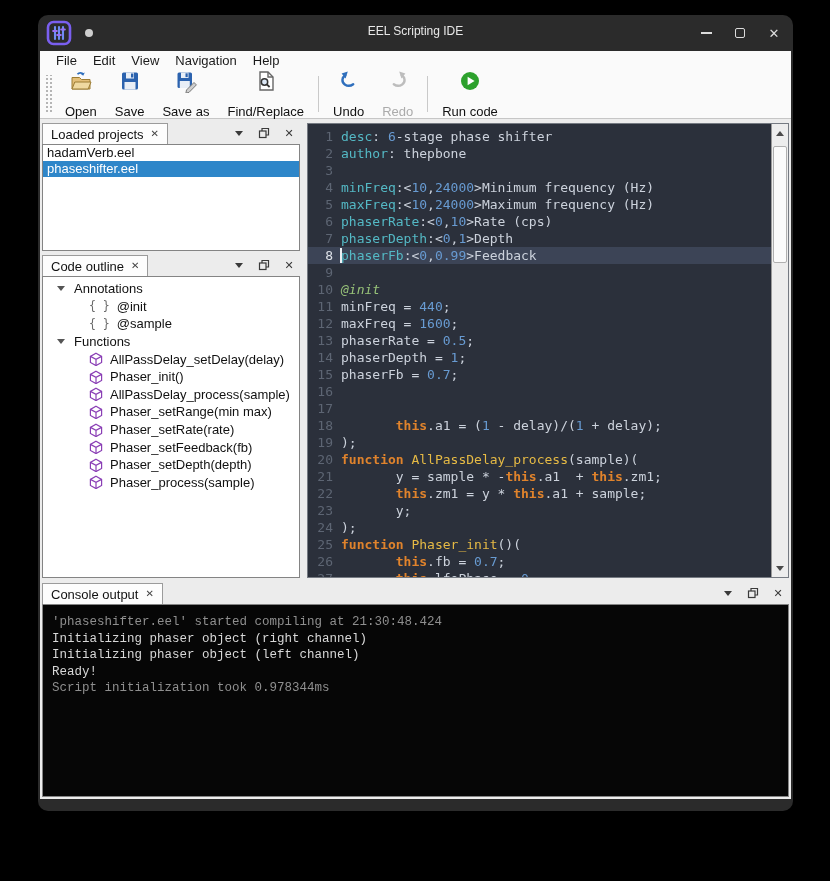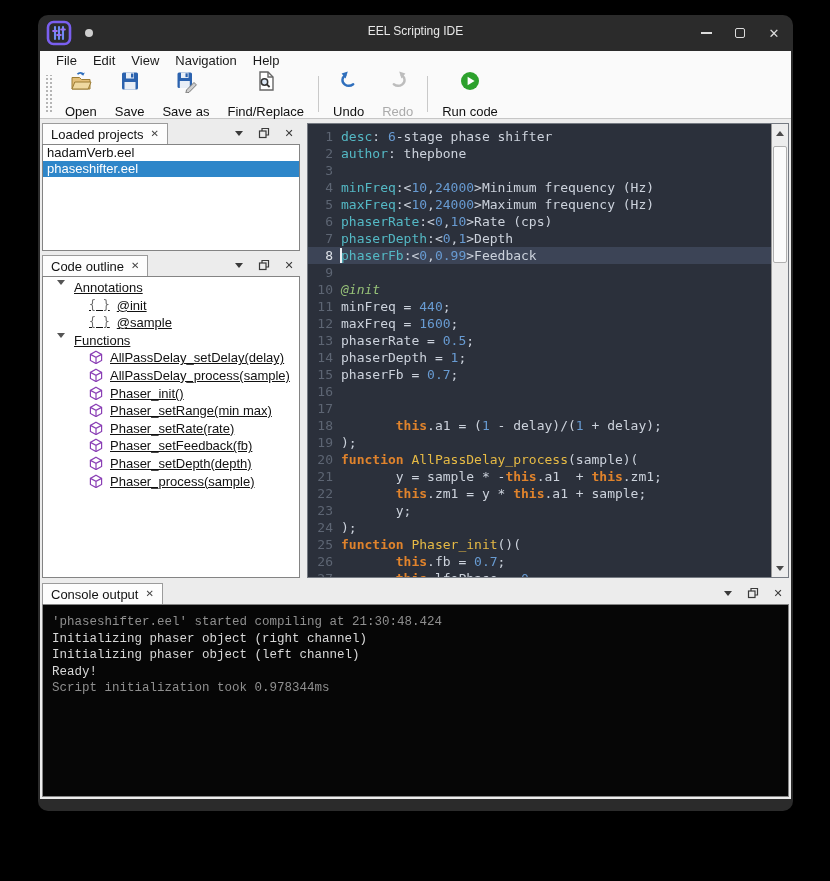--- a/index.html
+++ b/index.html
@@ -54,22 +54,22 @@
     border-right:4px solid transparent; border-top:5px solid #3a3a3a; }
   .x-glyph { font-size:11px; color:#3a3a3a; line-height:1; }
   .dock-body { position:absolute; left:0; right:0; top:21px; bottom:0;
     background:#fff; border:1px solid #848484; overflow:hidden; }
   
   .list-item { height:16px; line-height:16px; font-size:13px; color:#111;
     padding-left:4px; white-space:nowrap; }
   .list-item.selected { background:#2e86c9; color:#ffffff; }
   
   #outline-tree { padding-top:3px; }
-  .tree-row { height:17.6px; display:flex; align-items:flex-start; font-size:13px;
-    color:#111; white-space:nowrap;text-decoration:underline; }
+  .tree-row { height:17.6px; display:flex; align-items:center; font-size:13px;
+    color:#111; white-space:nowrap; }
   .tree-row.group { padding-left:14px; gap:9px; }
   .tree-row.child { padding-left:46px; gap:7px; }
   .tree-expander { width:0; height:0; border-left:4px solid transparent;
     border-right:4px solid transparent; border-top:5px solid #555; }
   .braces-ico { font-family:"DejaVu Sans Mono", monospace; font-size:11.5px;
     color:#6a6a6a; }
   .cube-ico { width:14px; height:14px; display:block; }
   
   .editor { position:absolute; left:267px; top:4px; width:482px; height:455px;
     border:1px solid #757a82; background:#2b303b; display:flex; }
@@ -299,30 +299,30 @@
               </span>
               <span>AllPassDelay_setDelay(delay)</span>
             </div>
             <div class="tree-row child">
               <span style="display: flex;">
                 <svg class="cube-ico" viewBox="0 0 14 14">
                   <path d="M7 1.2L12.6 4.4v6L7 13.6 1.4 10.4v-6Z" fill="none" stroke="#8a3fb5" stroke-width="1.2"></path>
                   <path d="M1.4 4.4L7 7.4l5.6-3M7 7.4v6.2" fill="none" stroke="#8a3fb5" stroke-width="1.2"></path>
                 </svg>
               </span>
+              <span>Phaser_init()</span>
+            </div>
+            <div class="tree-row child">
+              <span style="display: flex;">
+                <svg class="cube-ico" viewBox="0 0 14 14">
+                  <path d="M7 1.2L12.6 4.4v6L7 13.6 1.4 10.4v-6Z" fill="none" stroke="#8a3fb5" stroke-width="1.2"></path>
+                  <path d="M1.4 4.4L7 7.4l5.6-3M7 7.4v6.2" fill="none" stroke="#8a3fb5" stroke-width="1.2"></path>
+                </svg>
+              </span>
               <span>AllPassDelay_process(sample)</span>
-            </div>
-            <div class="tree-row child">
-              <span style="display: flex;">
-                <svg class="cube-ico" viewBox="0 0 14 14">
-                  <path d="M7 1.2L12.6 4.4v6L7 13.6 1.4 10.4v-6Z" fill="none" stroke="#8a3fb5" stroke-width="1.2"></path>
-                  <path d="M1.4 4.4L7 7.4l5.6-3M7 7.4v6.2" fill="none" stroke="#8a3fb5" stroke-width="1.2"></path>
-                </svg>
-              </span>
-              <span>Phaser_init()</span>
             </div>
             <div class="tree-row child">
               <span style="display: flex;">
                 <svg class="cube-ico" viewBox="0 0 14 14">
                   <path d="M7 1.2L12.6 4.4v6L7 13.6 1.4 10.4v-6Z" fill="none" stroke="#8a3fb5" stroke-width="1.2"></path>
                   <path d="M1.4 4.4L7 7.4l5.6-3M7 7.4v6.2" fill="none" stroke="#8a3fb5" stroke-width="1.2"></path>
                 </svg>
               </span>
               <span>Phaser_setRange(min max)</span>
             </div>

